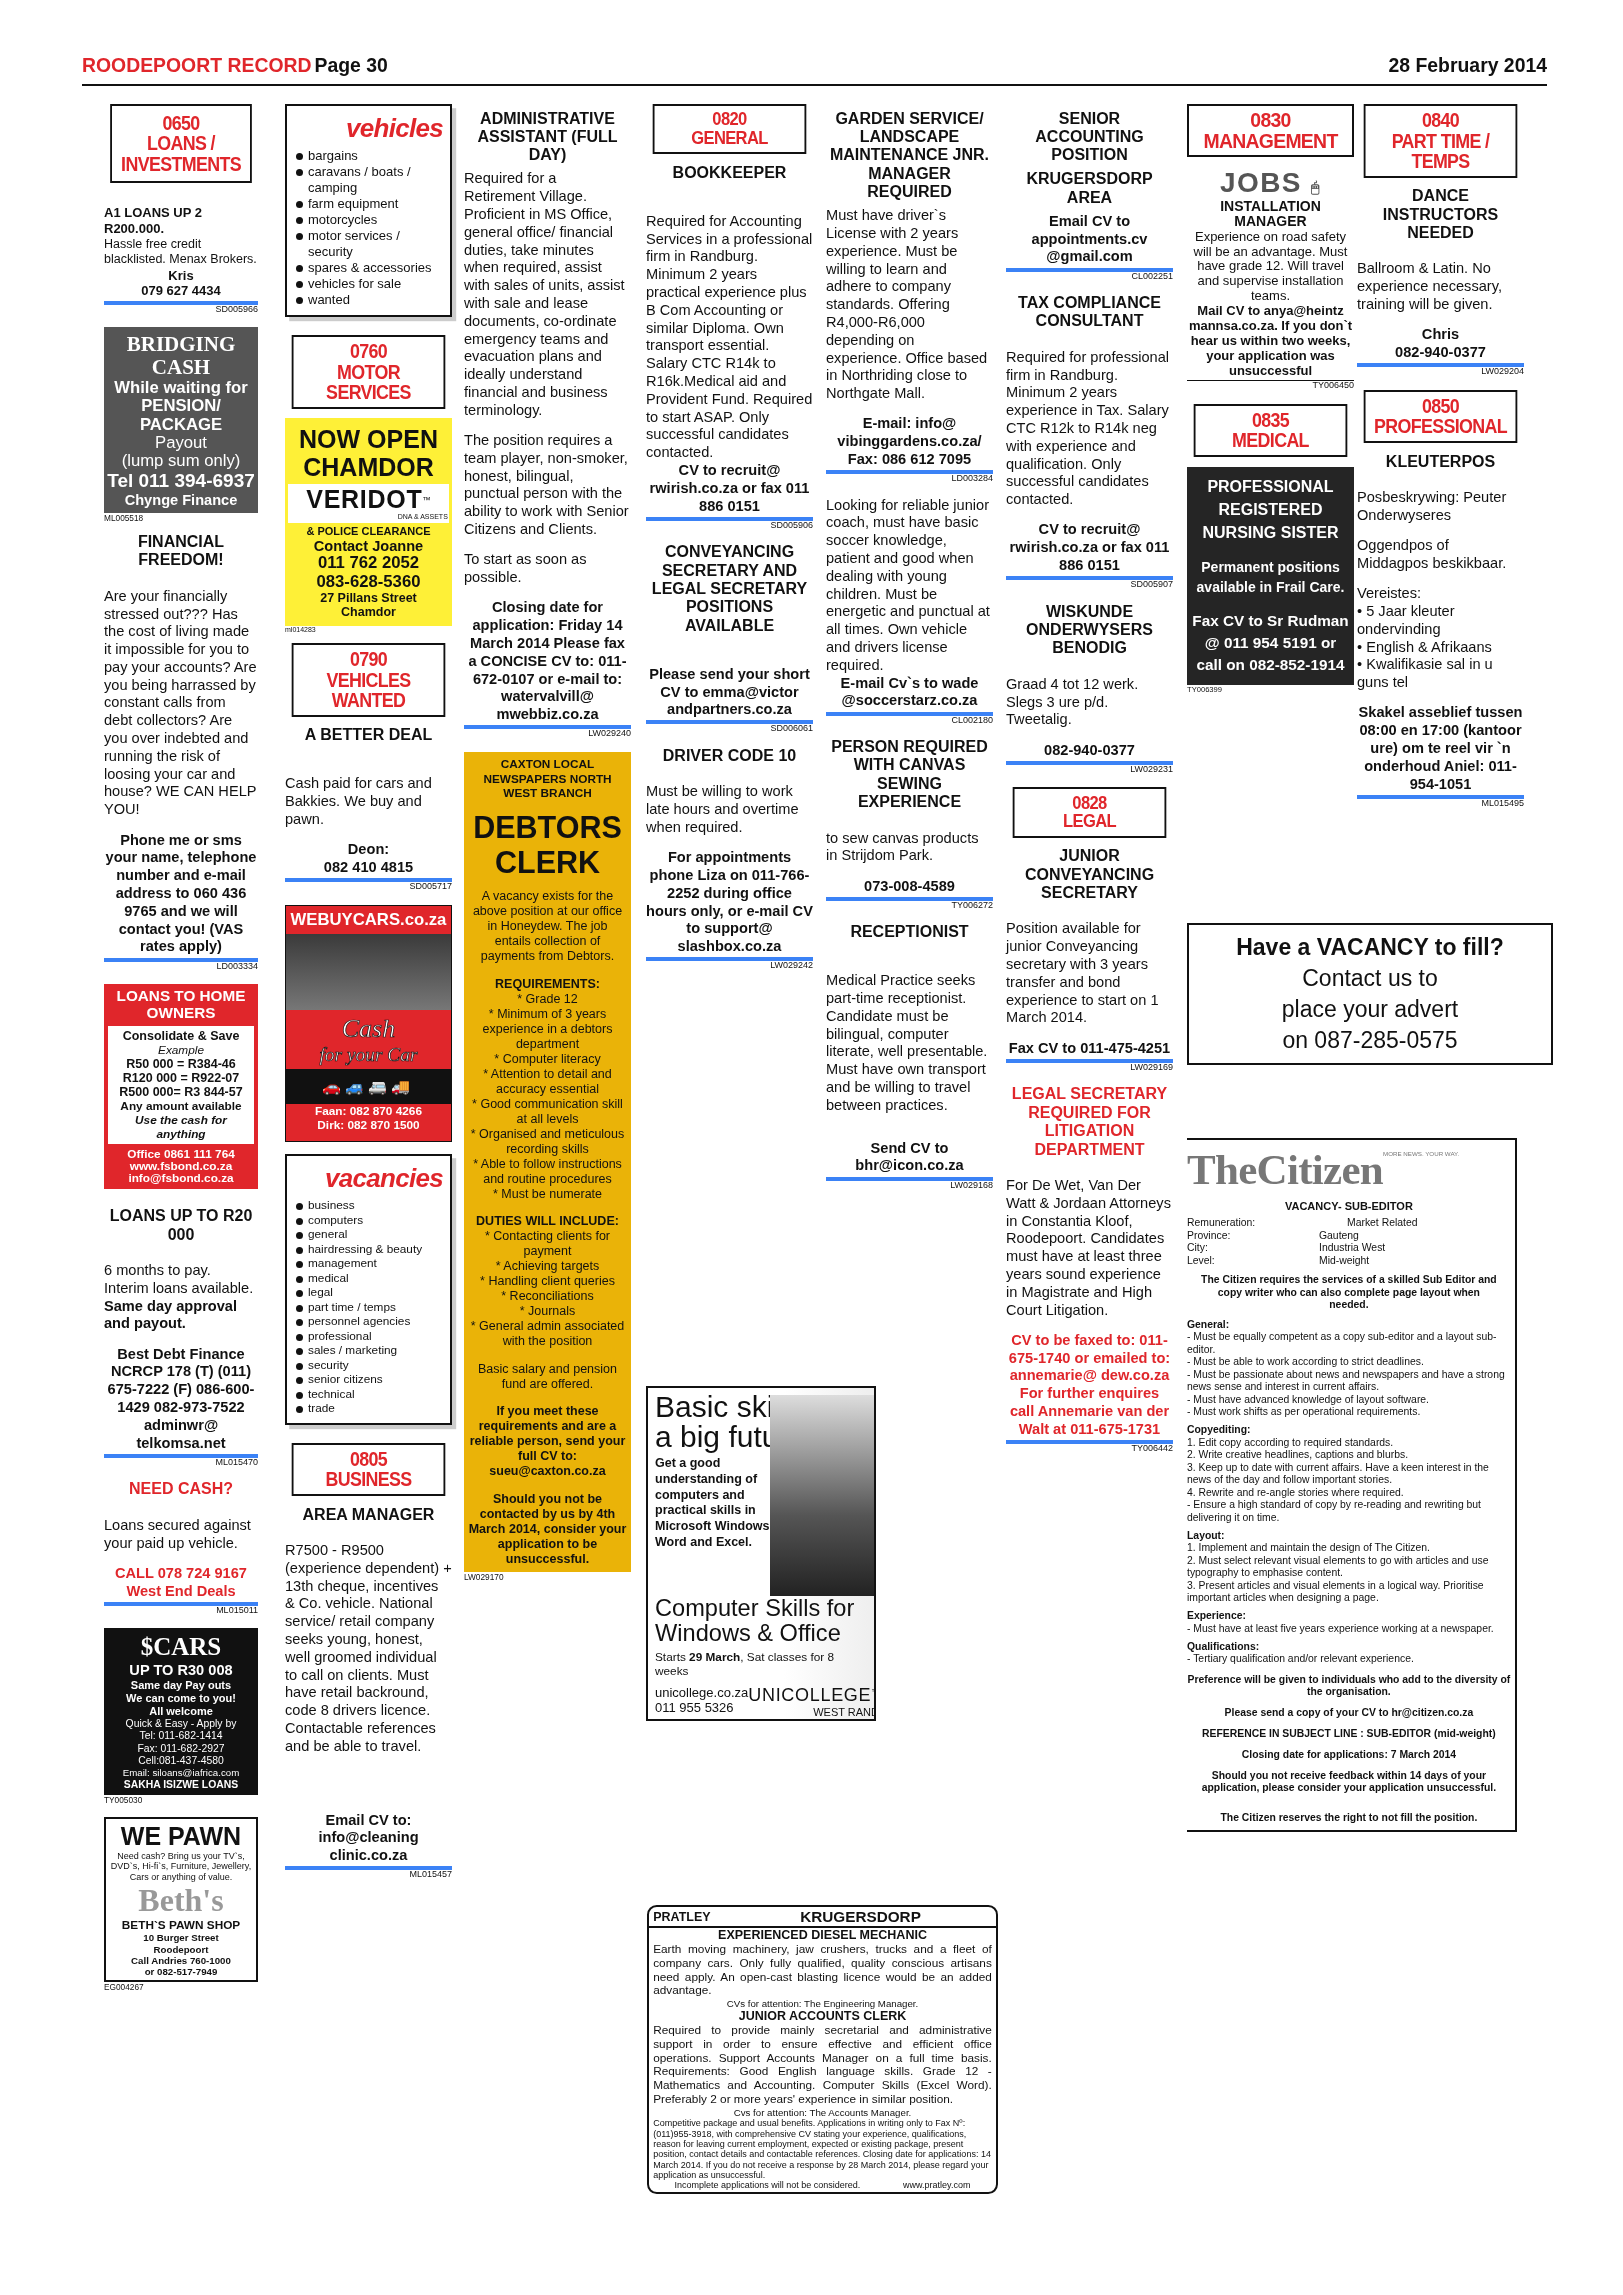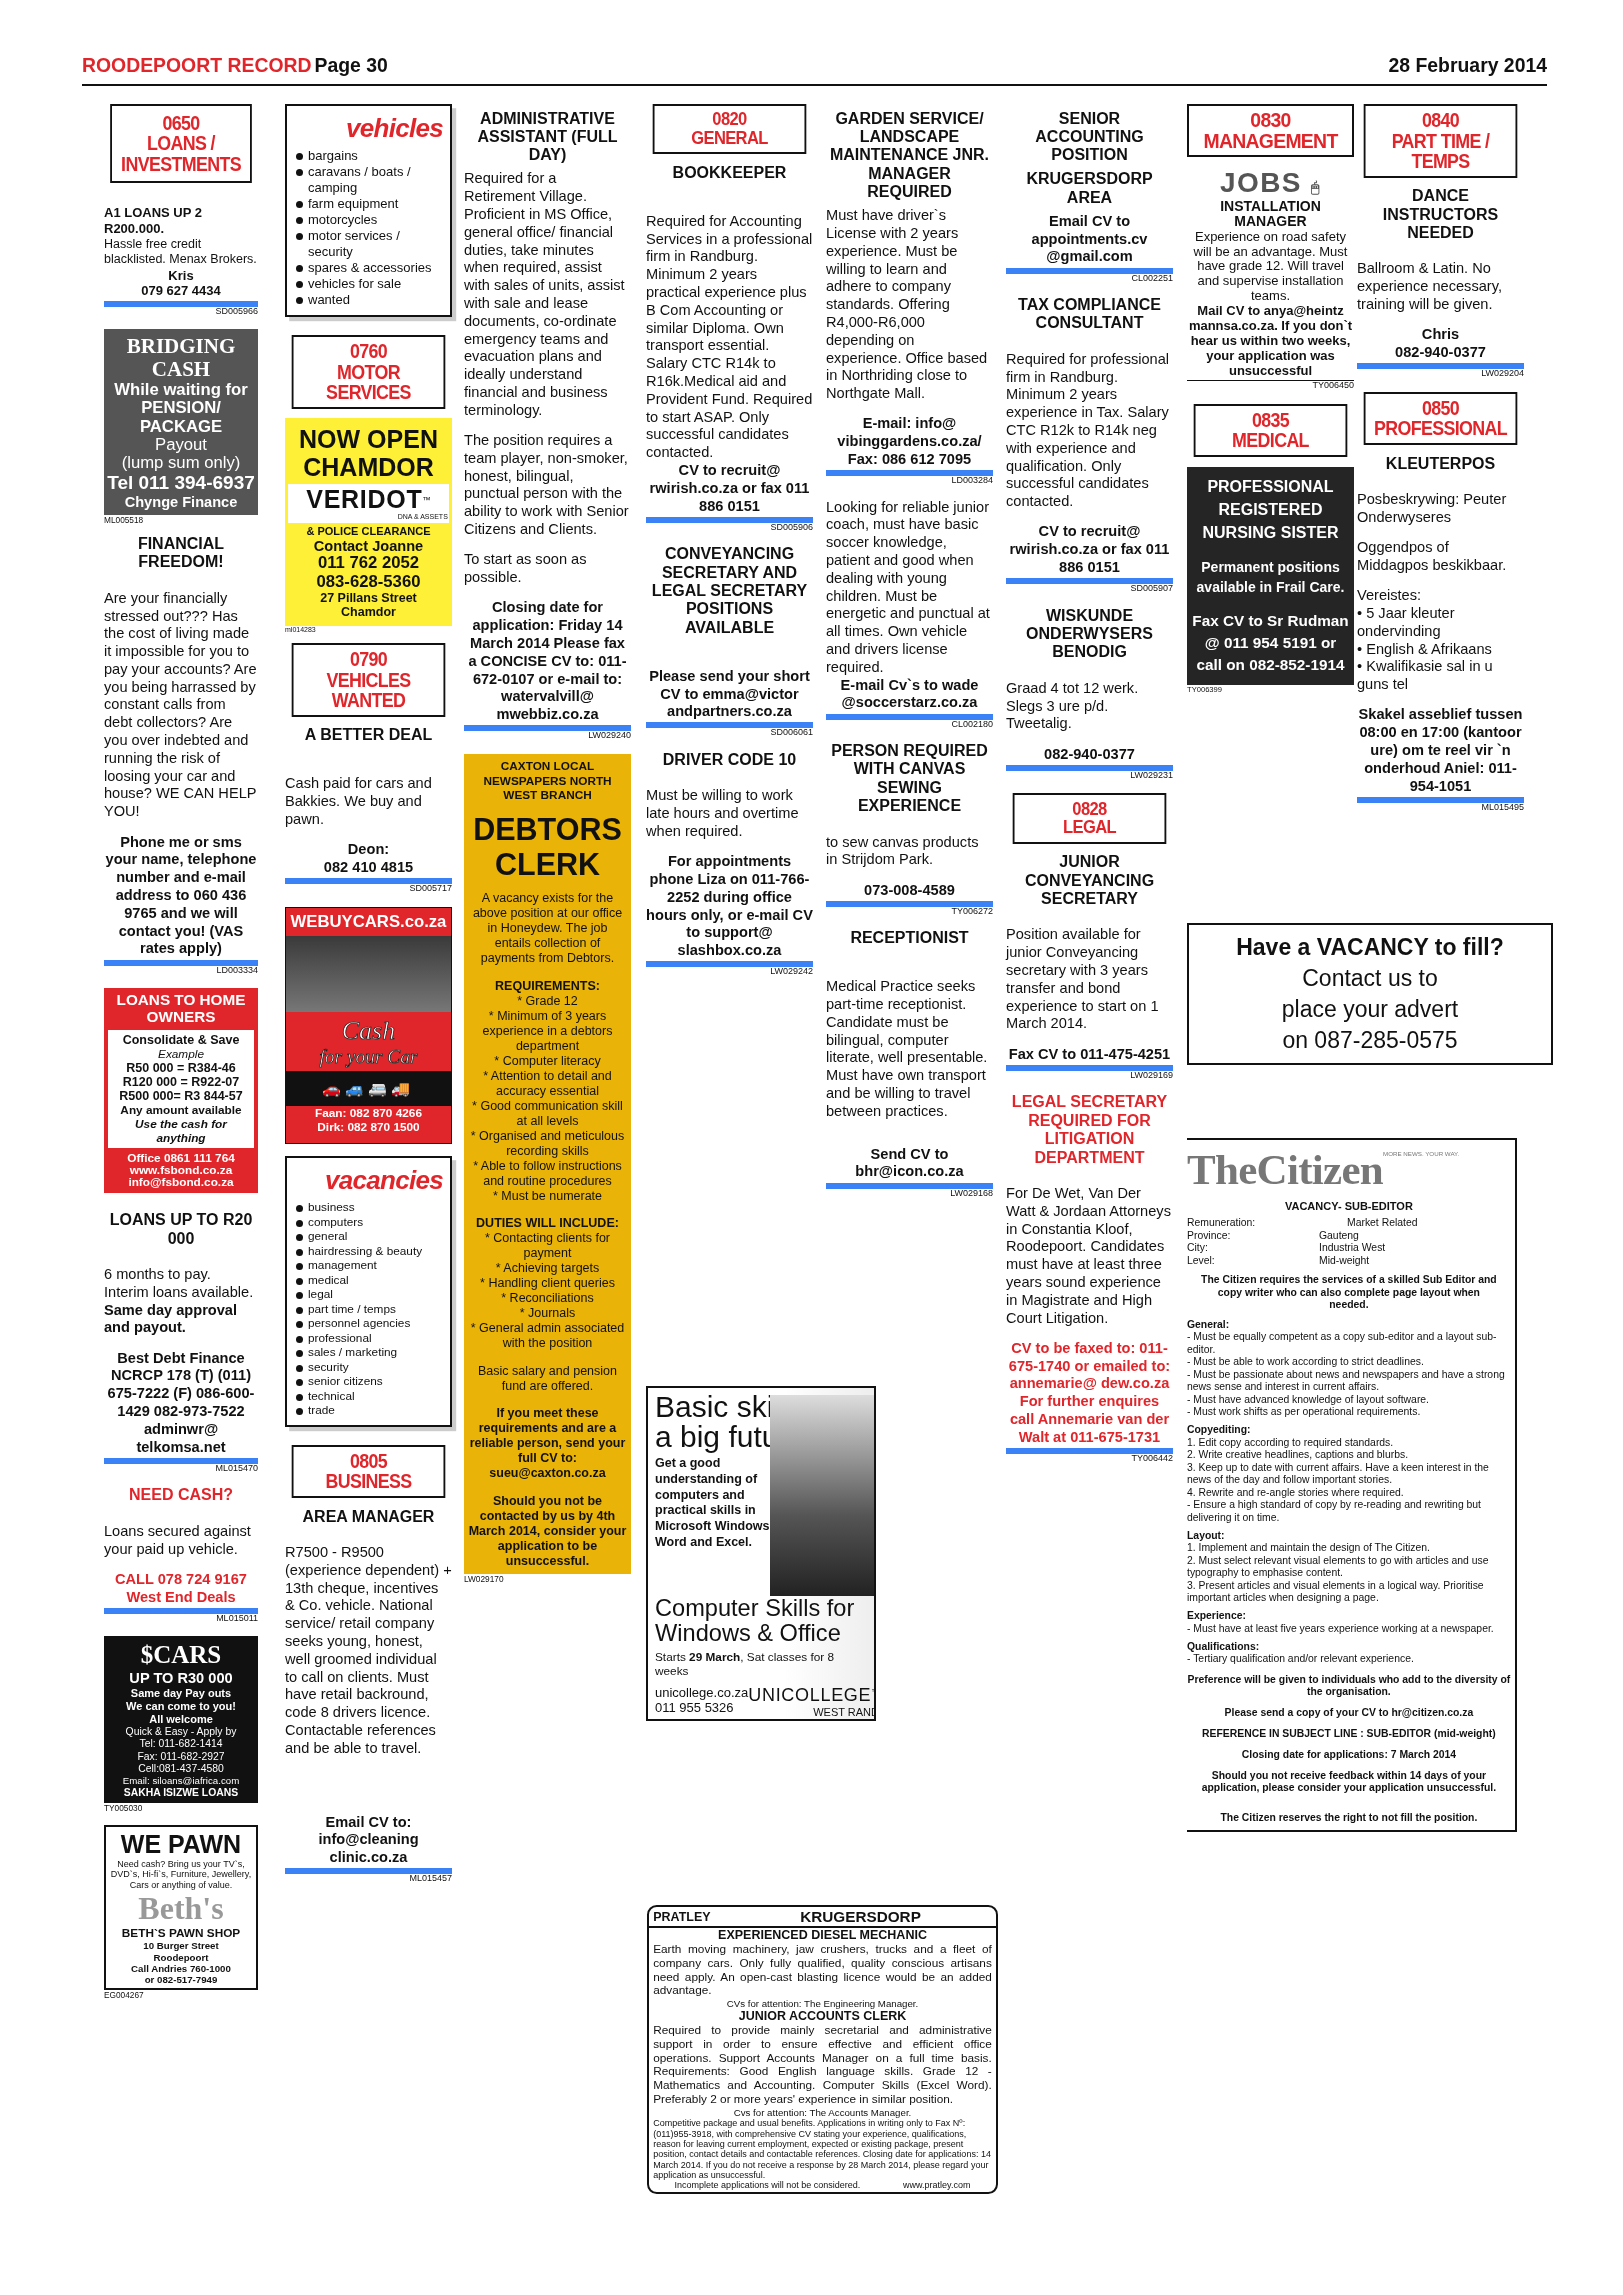--- a/index.html
+++ b/index.html
@@ -15,21 +15,21 @@
 .c4{left:646px;width:167px}
 .c5{left:826px;width:167px}
 .c6{left:1006px;width:167px}
 .c7{left:1187px;width:167px}
 .c8{left:1357px;width:167px}
 .sec{border:2.1px solid #111;text-align:center;color:#e0262b;font-family:"Liberation Sans",sans-serif;font-weight:bold;font-size:19.4px;line-height:1.05;padding:4.2px 1.4px;letter-spacing:-0.7px;margin-bottom:9.7px;transform:scaleX(.92)}
 .t{font-size:14.6px;line-height:1.22}
 .b{font-weight:bold}
 .ctr{text-align:center}
 .h{font-weight:bold;font-size:16px;text-align:center;line-height:1.15;margin:5.6px 0}
-.ref{border-top:6px solid #3b82f6;text-align:right;font-size:9px;margin:1.4px 0 12.5px;line-height:1.1}
+.ref{border-top:4px solid #3b82f6;text-align:right;font-size:9px;margin:1.4px 0 12.5px;line-height:1.1}
 .red{color:#e0262b}
 .gap{height:12.5px}
 .box{border:2.1px solid #111}
 ul.bul{list-style:none;font-size:13px;line-height:1.23;padding-left:14px}
 ul.bul li{position:relative}
 ul.bul li:before{content:"";position:absolute;left:-12.5px;top:4.9px;width:7px;height:7px;border-radius:50%;background:#111}
 .cat{padding:7px;box-shadow:4.2px 4.2px 0 #ccc;margin-bottom:18px}
 .cat .ttl{color:#e0262b;font-style:italic;font-weight:bold;font-size:26px;text-align:right;letter-spacing:-0.7px;margin-bottom:4.2px}
 .dark{background:#555;color:#fff;text-align:center;padding:5.6px 2.8px}
 .blk{background:#111;color:#fff;text-align:center;padding:4.2px 2.8px}
@@ -108,21 +108,21 @@
     <div class="h red">NEED CASH?</div>
     <div class="gap"></div>
     <div class="t">Loans secured against your paid up vehicle.</div>
     <div class="gap"></div>
     <div class="t b ctr red">CALL 078 724 9167</div>
     <div class="t b ctr red">West End Deals</div>
     <div class="ref">ML015011</div>
   </div>
   <div class="blk" style="line-height:1.18">
     <div class="b" style="font-size:25px;font-family:'Liberation Serif',serif"><span>$</span><span>CARS</span></div>
-    <div class="b" style="font-size:14.6px">UP TO R30 000</div>
+    <div class="b" style="font-size:14.6px">UP TO R30 008</div>
     <div class="b" style="font-size:11px">Same day Pay outs</div>
     <div class="b" style="font-size:11px">We can come to you!</div>
     <div class="b" style="font-size:11px">All welcome</div>
     <div style="font-size:10.4px">Quick &amp; Easy - Apply by</div>
     <div style="font-size:10.4px">Tel: 011-682-1414</div>
     <div style="font-size:10.4px">Fax: 011-682-2927</div>
     <div style="font-size:10.4px">Cell:081-437-4580</div>
     <div style="font-size:9.7px">Email: siloans@iafrica.com</div>
     <div class="b" style="font-size:10.4px">SAKHA ISIZWE LOANS</div>
   </div>

